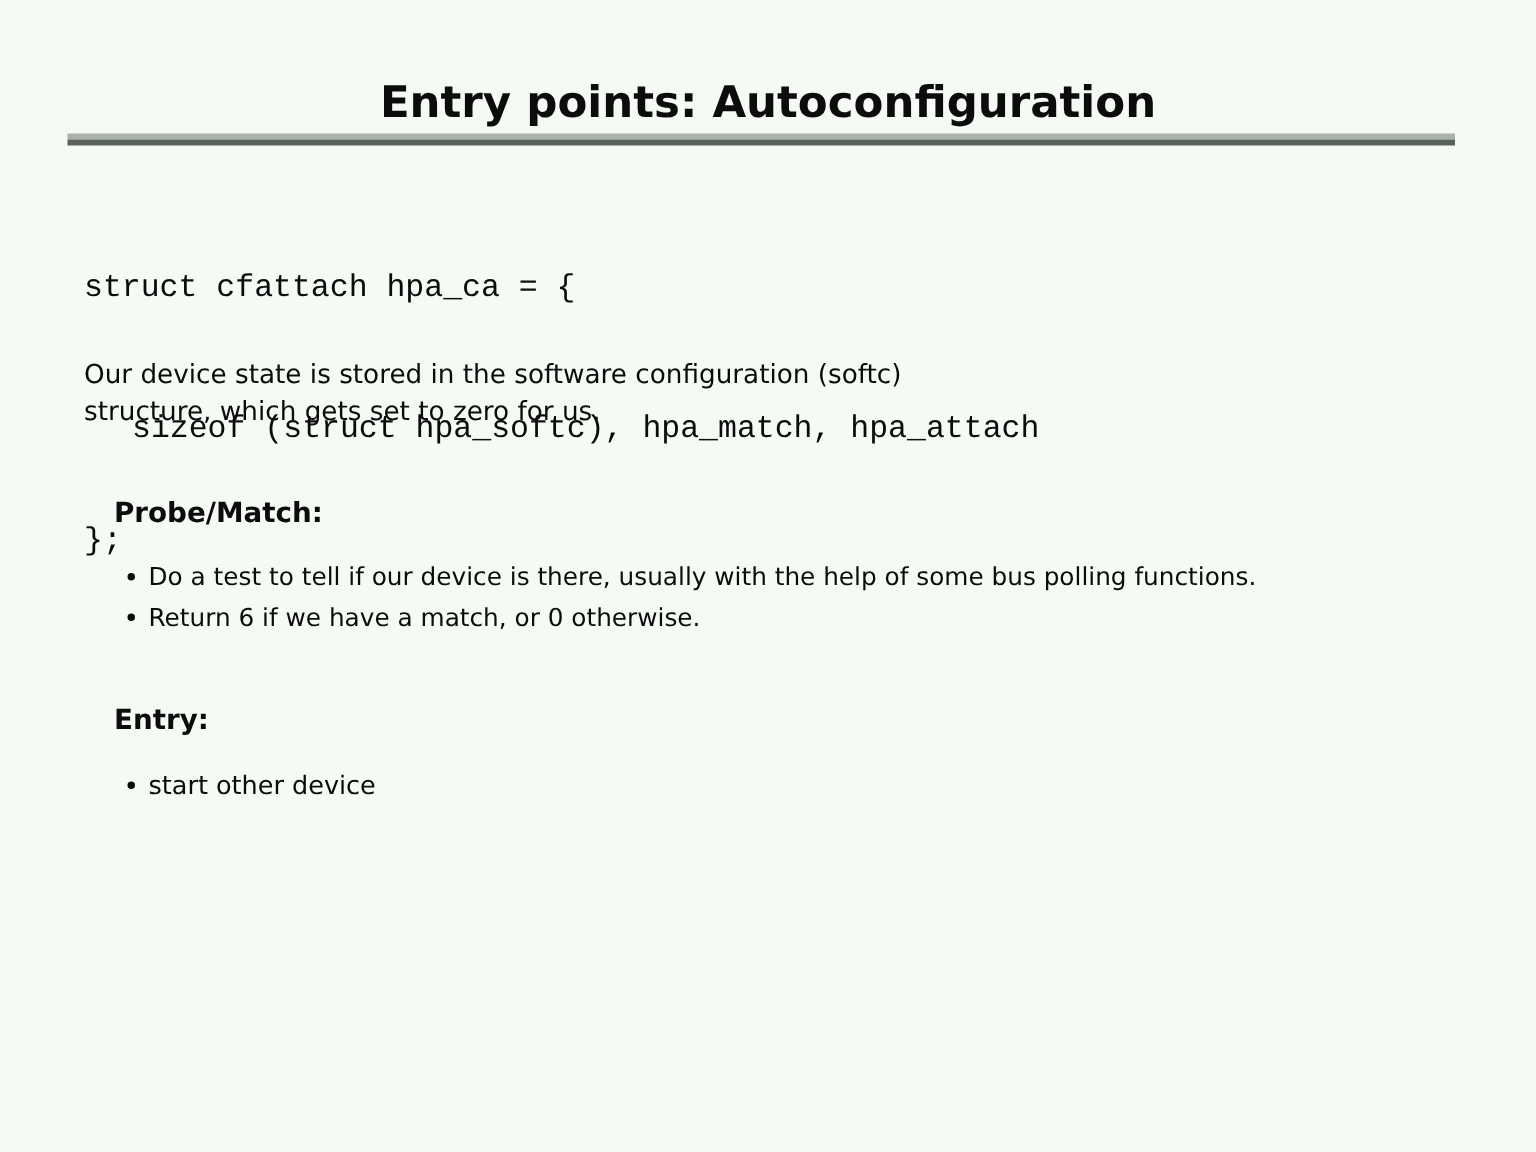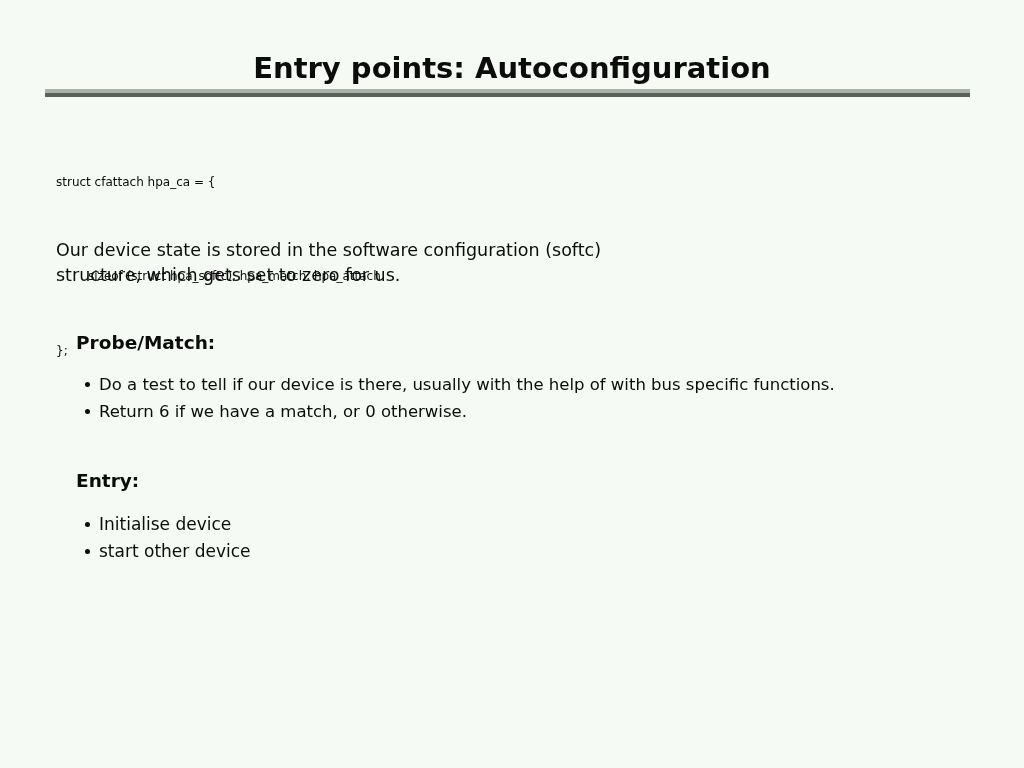--- a/index.html
+++ b/index.html
@@ -36,24 +36,25 @@
     top: 89px;
     width: 925px;
     height: 8px;
   }
   .rule-top    { height: 4px; background: #a9b1a9; }
   .rule-bottom { height: 4px; background: #59615b; }
 
   .code {
     position: absolute;
     left: 56px;
-    top: 120px;
-    font-size: 12px;
+    top: 130px;
+    font-size: 21px;
     line-height: 25px;
     white-space: pre;
+    font-family: Liberation Mono, monospace;
   }
   .code .indent { margin-left: 32px; margin-top: 19px; }
 
   .intro {
     position: absolute;
     left: 56px;
     top: 238px;
     font-size: 17.5px;
     line-height: 25px;
   }
@@ -119,31 +120,28 @@
 
   <div class="intro">
     <div>Our device state is stored in the software configuration (softc)</div>
     <div>structure, which gets set to zero for us.</div>
   </div>
 
   <h2 class="section-heading heading-probe">Probe/Match:</h2>
 
   <ul class="bullets bullets-probe">
     <li>
-      <span class="dot"></span><span>Do a test to tell if our device is there, usually with the help of with bus specific functions.</span>
+      <span class="dot"></span><span>Do a test to tell if our device is there, usually with the help of some bus polling functions.</span>
     </li>
     <li>
       <span class="dot"></span><span>Return 6 if we have a match, or 0 otherwise.</span>
     </li>
   </ul>
 
   <h2 class="section-heading heading-attach">Entry:</h2>
 
   <ul class="bullets bullets-attach">
     <li>
-      <span class="dot"></span><span>Initialise device</span>
-    </li>
-    <li>
       <span class="dot"></span><span>start other device</span>
     </li>
   </ul>
 
 </div>
 
 </body></html>

